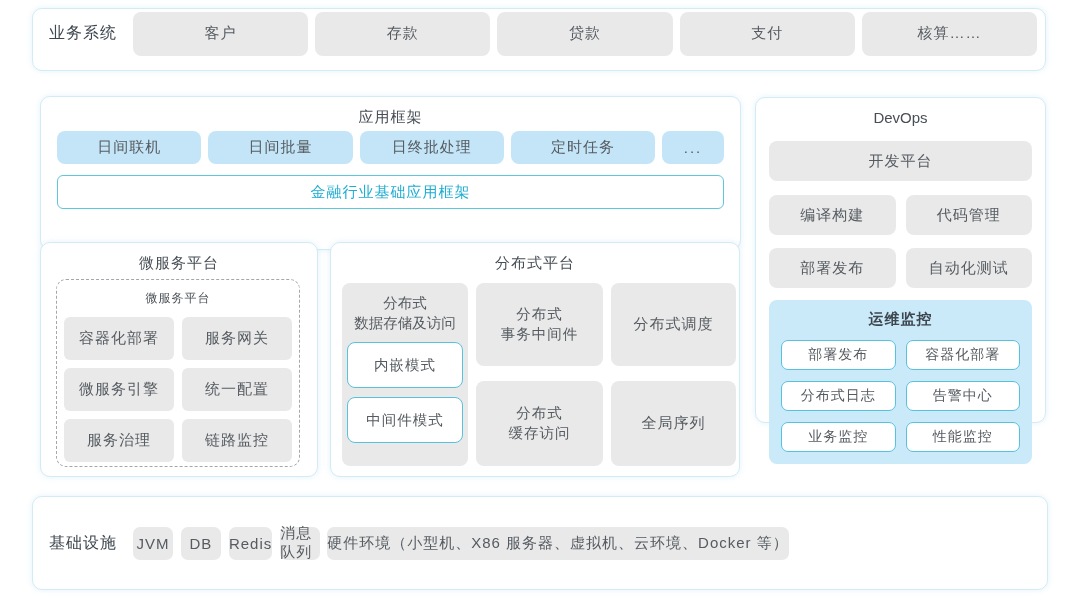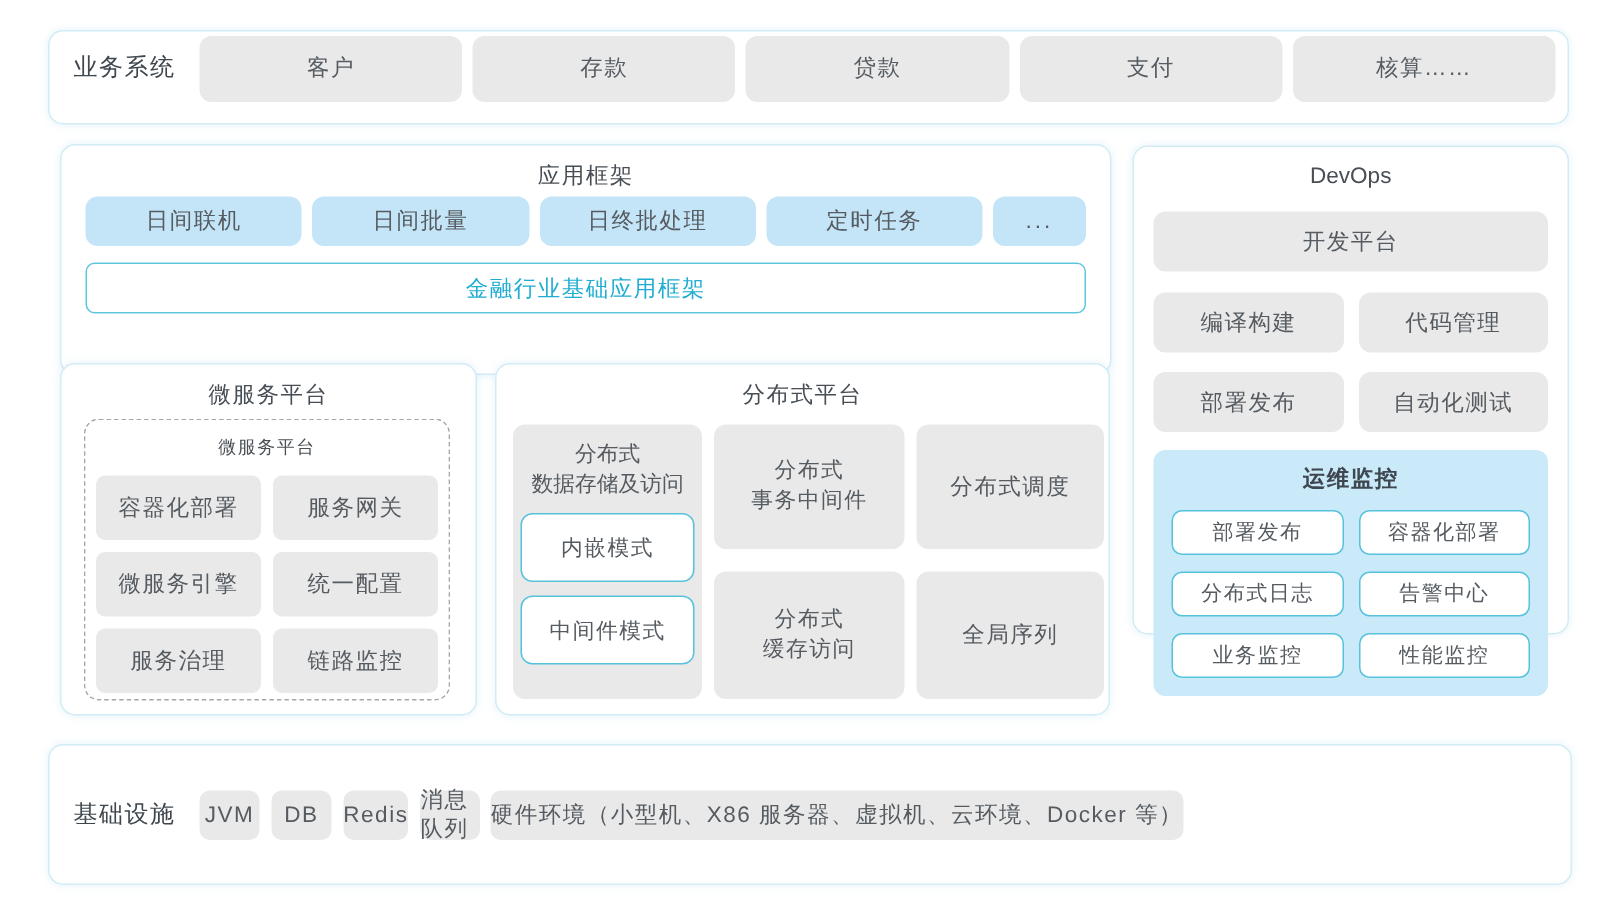--- a/index.html
+++ b/index.html
@@ -23,21 +23,21 @@
     background:#e9e9e9; border-radius:8px; font-size:15px; color:#555b60;
     letter-spacing:1px;
   }
   .chip-blue { background:#c4e5f7; }
   .chip-outline {
     background:#ffffff; border:1px solid #57c2dc; border-radius:8px;
   }
   .two-line { white-space:pre-line; text-align:center; line-height:1.35; font-size:14.5px; }
 
   
-  #sec-business { left:32px; top:20px; width:1014px; height:63px;
+  #sec-business { left:32px; top:8px; width:1014px; height:63px;
     display:flex; align-items:center; padding:0 8px 12px 16px; }
   .side-label { flex:0 0 84px; font-size:16px; color:#3f474e; font-weight:500; letter-spacing:1px; }
   #sec-business .row { display:flex; flex:1; gap:7px; }
   #sec-business .chip { flex:1; height:44px; }
 
   
   #sec-appframework { left:40px; top:96px; width:701px; height:154px; }
   #sec-appframework .modes { display:flex; gap:7px; margin:4px 16px 0; }
   #sec-appframework .modes .chip { flex:1; height:33px; }
   #sec-appframework .modes .chip.dots { flex:0 0 62px; letter-spacing:2px; }

